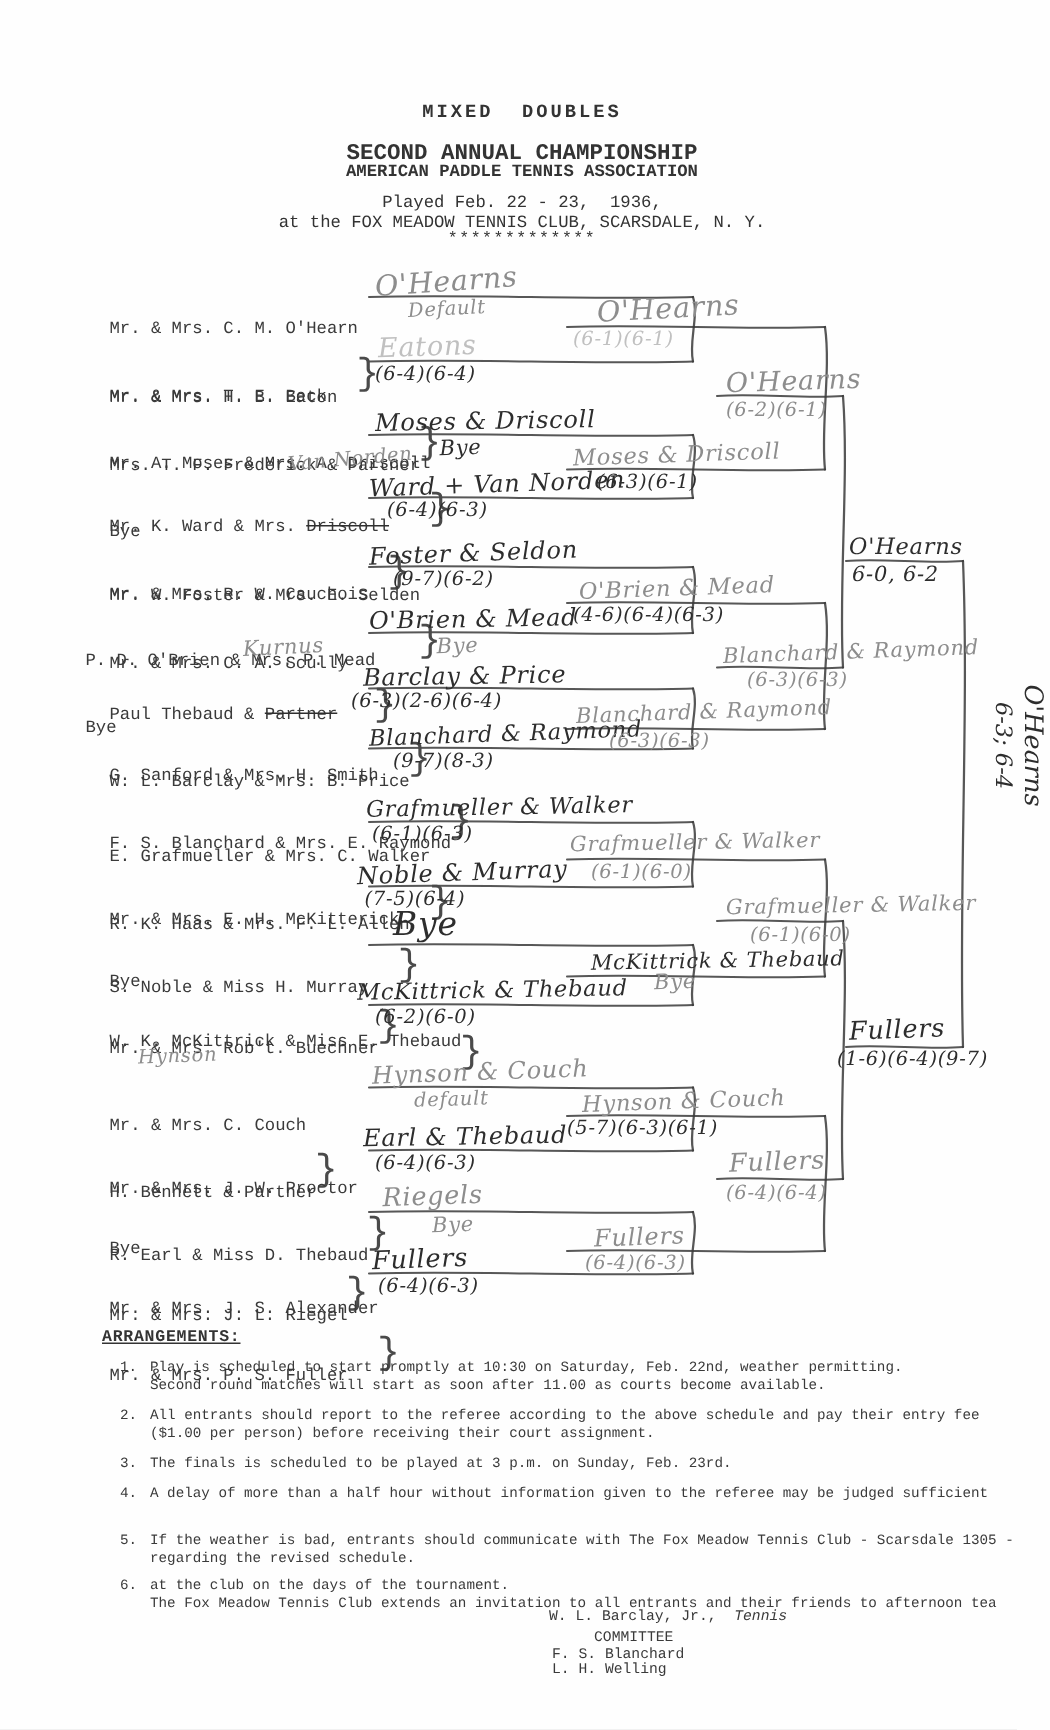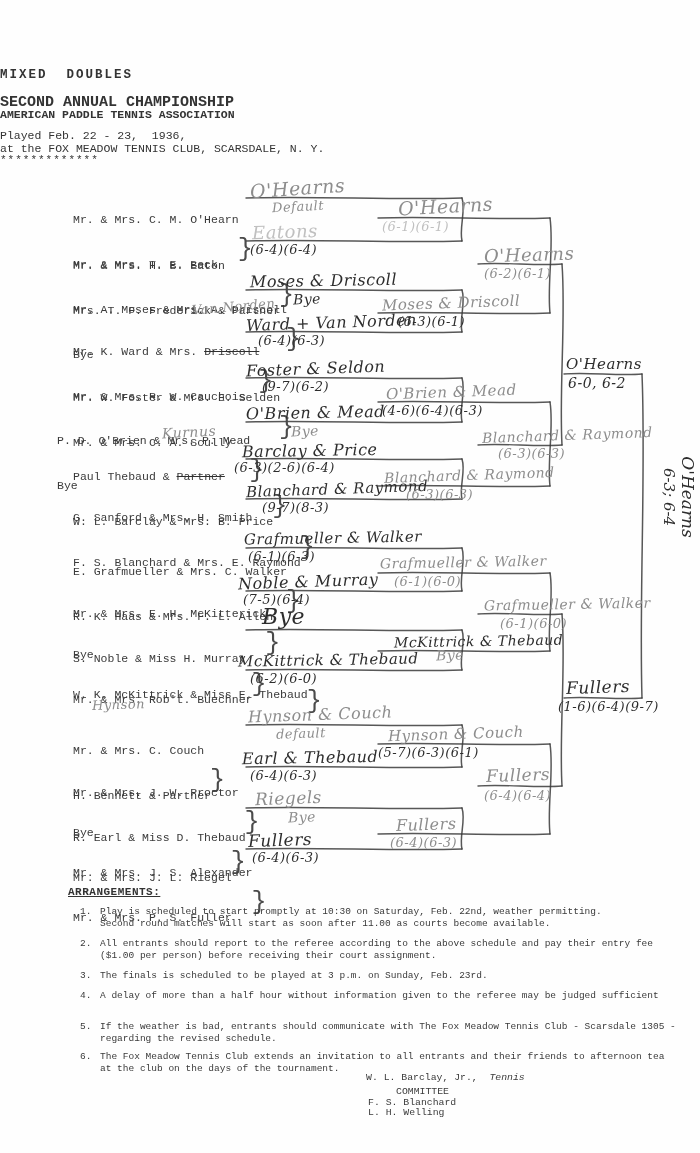--- a/index.html
+++ b/index.html
@@ -1,18 +1,18 @@
 <!DOCTYPE html>
 <html><head>
 <meta charset="utf-8">
 <style>
   html,body{margin:0;padding:0;background:#e8e8e8;}
   .page{position:relative;width:700px;height:1153px;background:#fefefe;overflow:hidden;
         font-family:"Liberation Mono",monospace;color:#333;}
-  .ctr{position:absolute;left:0;width:696px;white-space:pre;}
+  .ctr{position:absolute;left:0;width:696px;text-align:center;white-space:pre;}
   .entry{position:absolute;font-size:11.5px;line-height:15px;white-space:pre;color:#3a3a3a;margin-left:11px;}
   .brace{position:absolute;right:-14px;top:50%;transform:translateY(-54%);font-size:25px;
          font-weight:400;color:#4a4a4a;}
   .struck{text-decoration:line-through;text-decoration-color:#2f2f2f;}
   .hw{position:absolute;font-family:"DejaVu Serif",serif;font-style:italic;white-space:nowrap;
       letter-spacing:.5px;}
   .ink{color:#2d2d2d;}
   .pencil{color:#8d8d8d;}
   .faint{color:#c0c0c0;}
   svg.lines{position:absolute;left:0;top:0;pointer-events:none;}
@@ -248,20 +248,20 @@
   <div class="arrnum" style="left:80px;top:970px">3.</div>
   <div class="arr" style="left:100px;top:970px"><div>The finals is scheduled to be played at 3 p.m. on Sunday, Feb. 23rd.</div></div>
 
   <div class="arrnum" style="left:80px;top:990px">4.</div>
   <div class="arr" style="left:100px;top:990px"><div>A delay of more than a half hour without information given to the referee may be judged sufficient</div></div>
 
   <div class="arrnum" style="left:80px;top:1021px">5.</div>
   <div class="arr" style="left:100px;top:1021px"><div>If the weather is bad, entrants should communicate with The Fox Meadow Tennis Club - Scarsdale 1305 -</div><div>regarding the revised schedule.</div></div>
 
   <div class="arrnum" style="left:80px;top:1051px">6.</div>
-  <div class="arr" style="left:100px;top:1051px"><div>The Fox Meadow Tennis Club extends an invitation to all entrants and their friends to afternoon tea</div><div>at the club on the days of the tournament.</div></div>
+  <div class="arr" style="left:100px;top:1051px"><div>at the club on the days of the tournament.</div><div>The Fox Meadow Tennis Club extends an invitation to all entrants and their friends to afternoon tea</div></div>
 
   <div class="sig" style="left:366px;top:1072px"><span>W. L. Barclay, Jr.,</span><span>  </span><span style="font-style:italic">Tennis</span></div>
   <div class="sig" style="left:396px;top:1086px">COMMITTEE</div>
   <div class="sig" style="left:368px;top:1097px">F. S. Blanchard</div>
   <div class="sig" style="left:368px;top:1107px">L. H. Welling</div>
 
 </div>
 
 </body></html>

